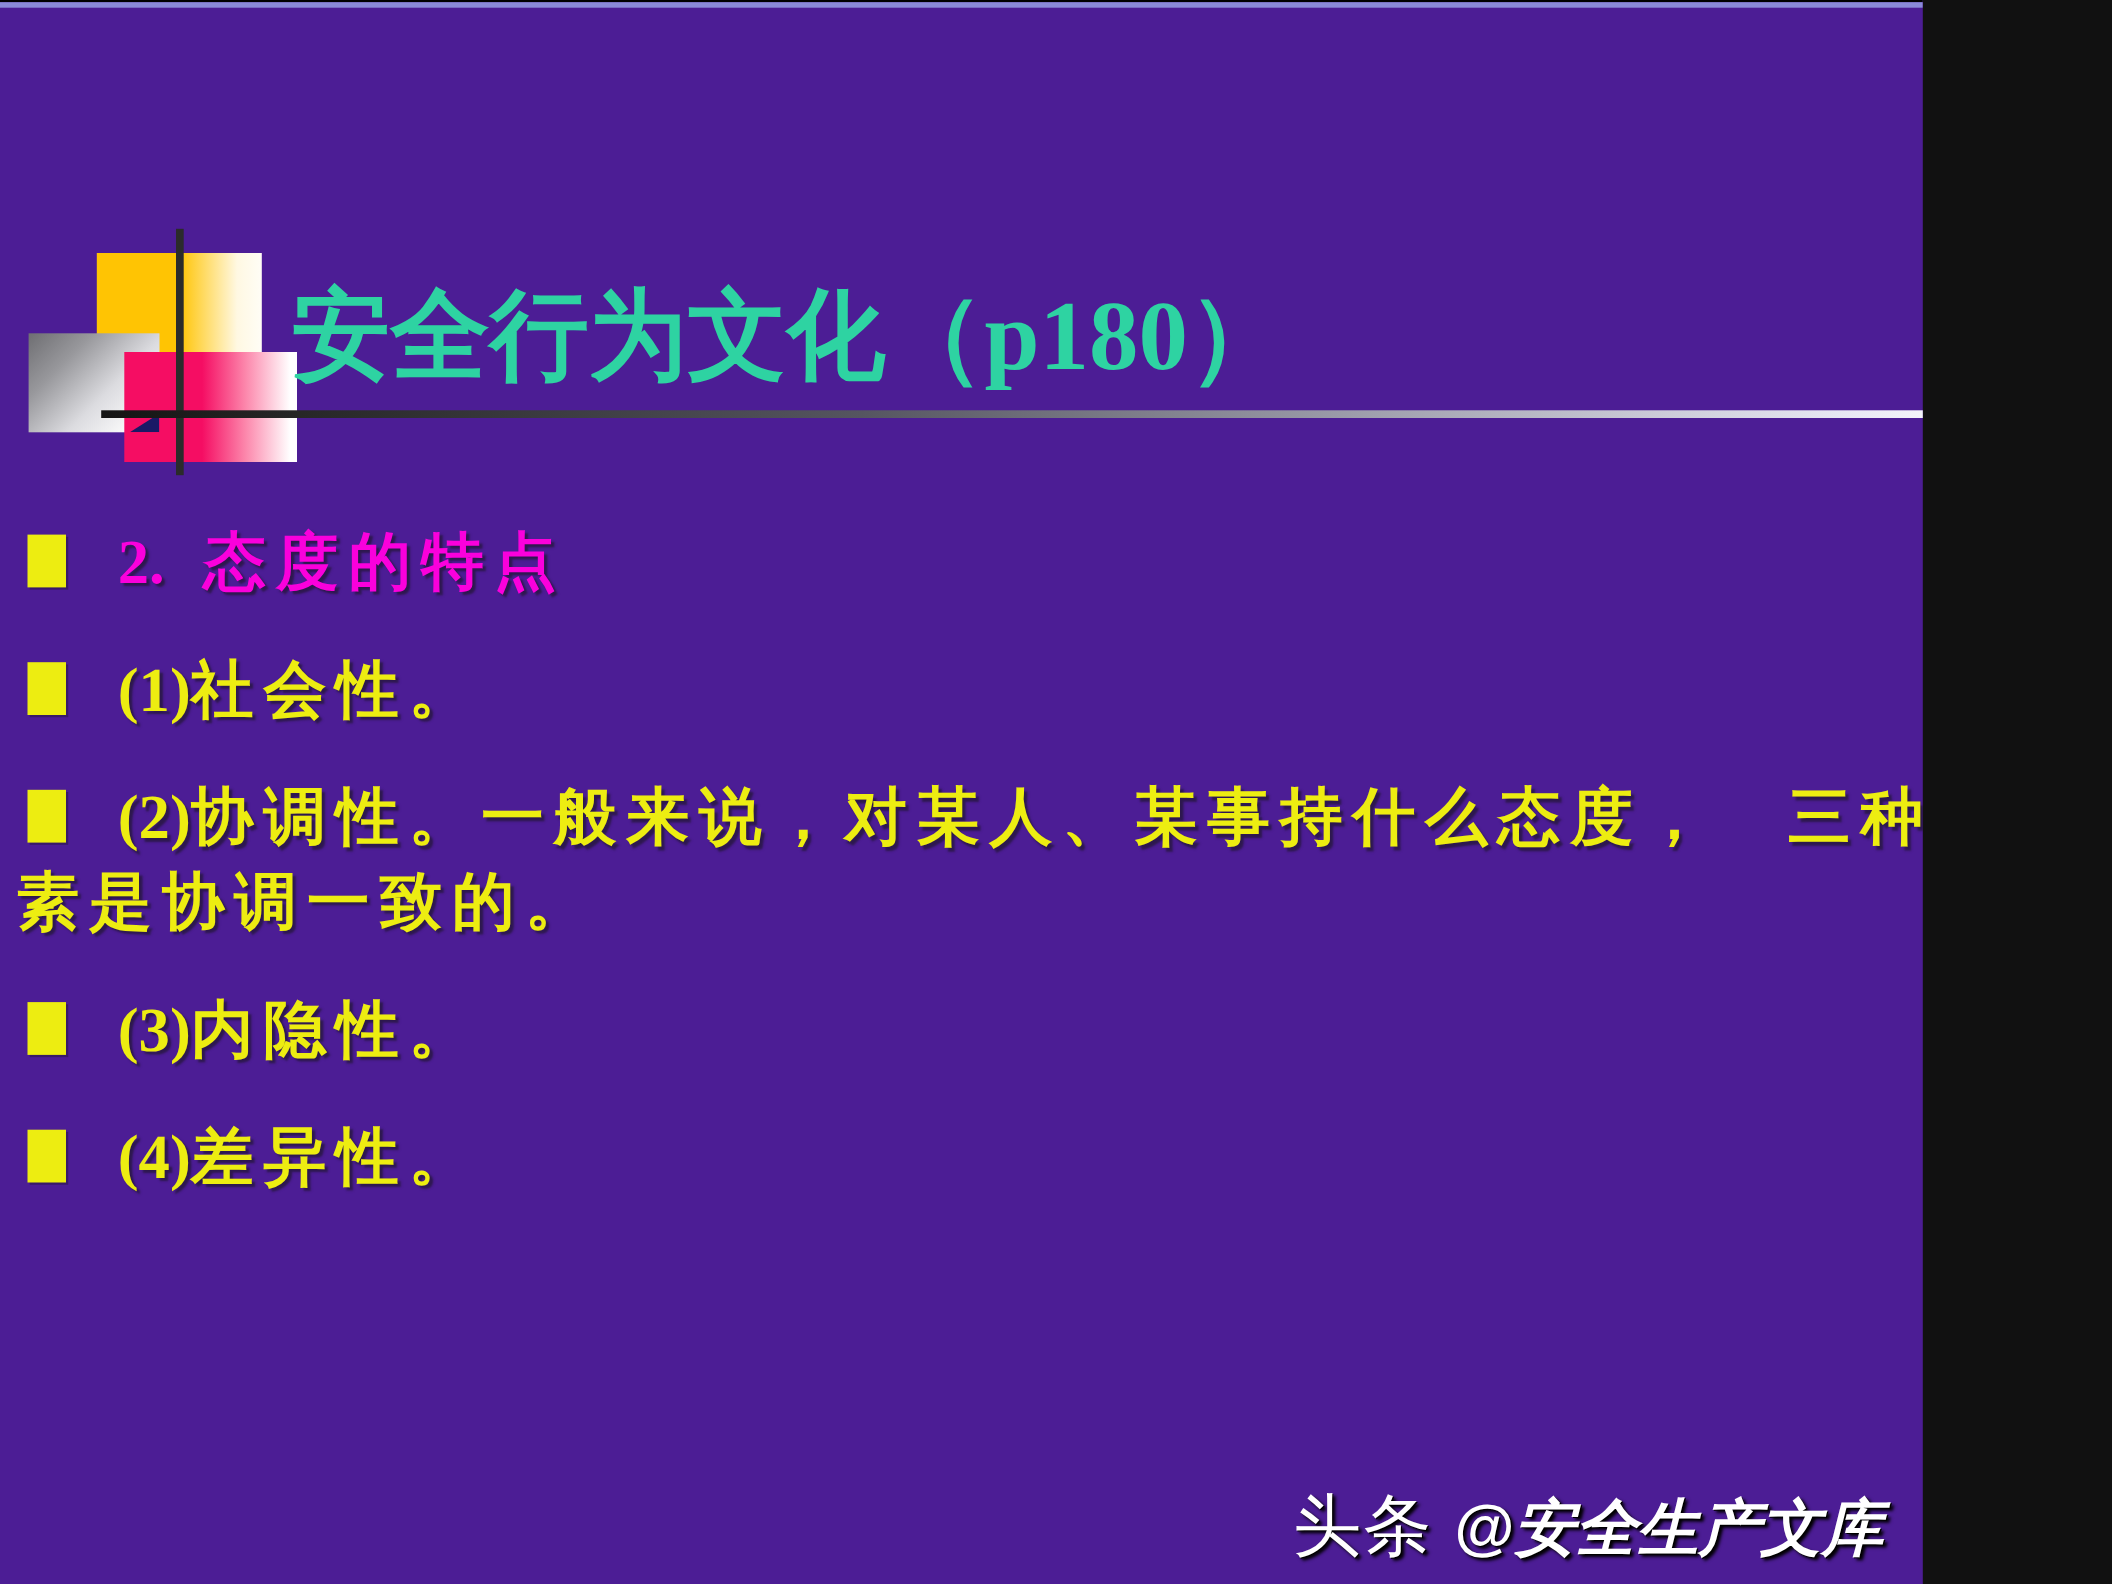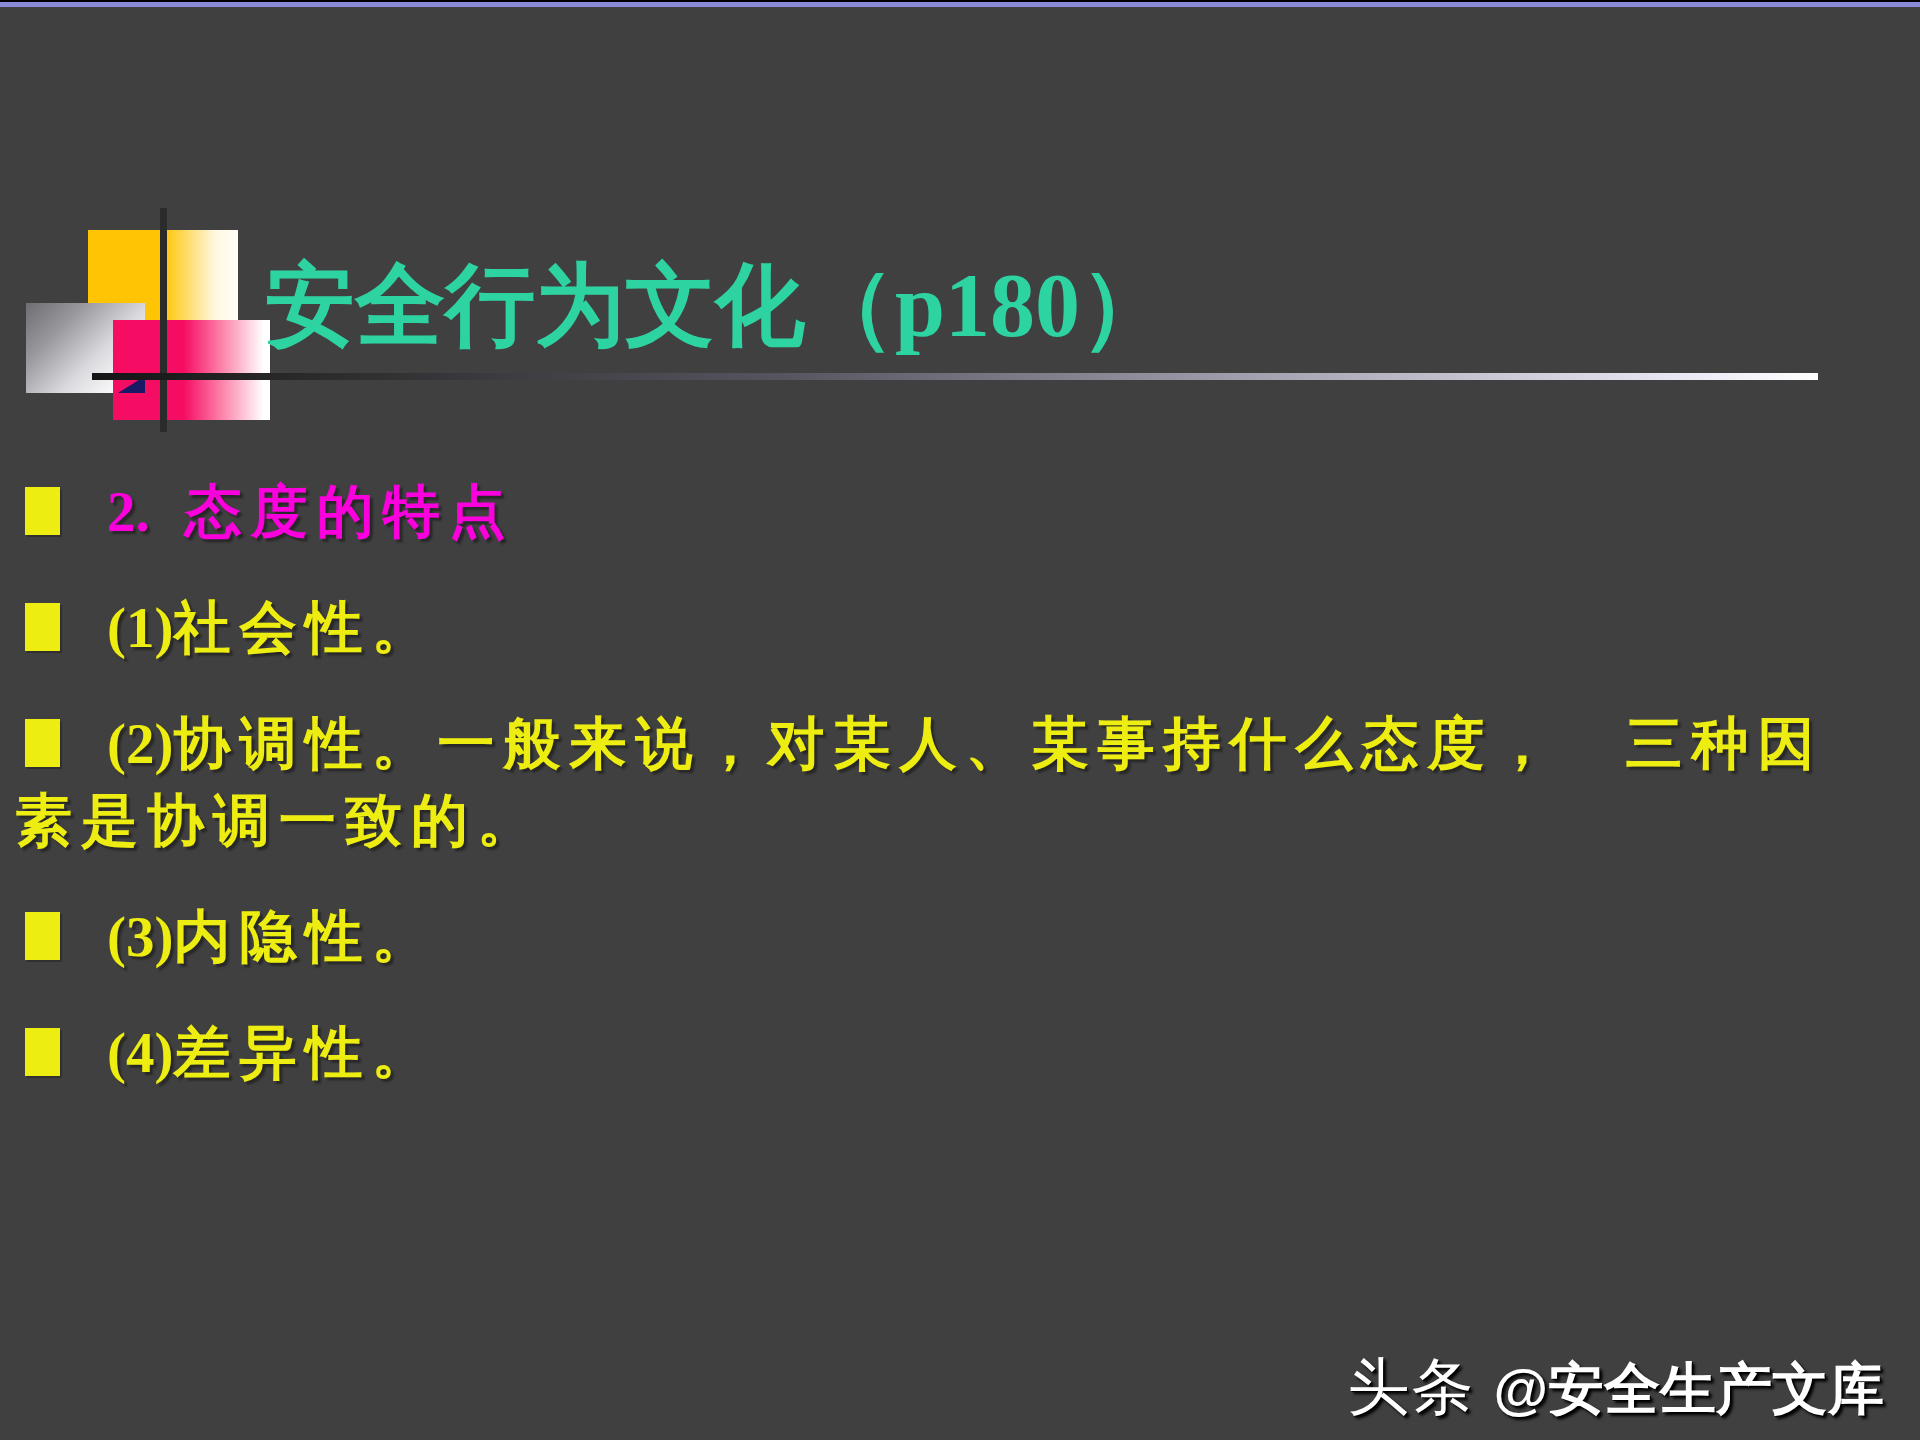--- a/index.html
+++ b/index.html
@@ -1,20 +1,20 @@
 <!DOCTYPE html>
 <html><head>
 <meta charset="utf-8">
 <style>
   html,body{margin:0;padding:0;background:#111;}
   #slide{
     position:relative;
-    width:1920px;height:1440px;
+    width:1748px;height:1440px;
     overflow:hidden;
-    background:#404040;
+    background:#4c1d95;
     font-family:"Liberation Sans","DejaVu Sans",sans-serif;
   }
   
   .top-black{position:absolute;left:0;top:0;width:100%;height:2px;background:#000;}
   .top-lavender{position:absolute;left:0;top:2px;width:100%;height:5px;background:#8a8ad8;}
 
   
   .sq{position:absolute;}
   .sq-gold{
     left:88px;top:230px;width:150px;height:90px;z-index:1;
@@ -79,21 +79,21 @@
   .item.magenta{color:#fa00dc;}
   .item.magenta .num{margin-right:35px;}
 
   
   .watermark{
     position:absolute;right:36px;bottom:11px;z-index:7;
     color:#ffffff;white-space:nowrap;
     text-shadow:3px 3px 3px #000,1px 1px 0 #000;
   }
   .wm-logo{font-weight:400;font-size:62px;letter-spacing:2px;}
-  .wm-handle{font-weight:700;font-size:56px;margin-left:18px;}
+  .wm-handle{font-weight:700;font-size:56px;margin-left:18px;font-style:italic;}
 </style>
 </head>
 <body>
 
 <div id="slide">
   <div class="top-black"></div>
   <div class="top-lavender"></div>
 
   <div class="sq sq-gold"></div>
   <div class="sq sq-gray"></div>

